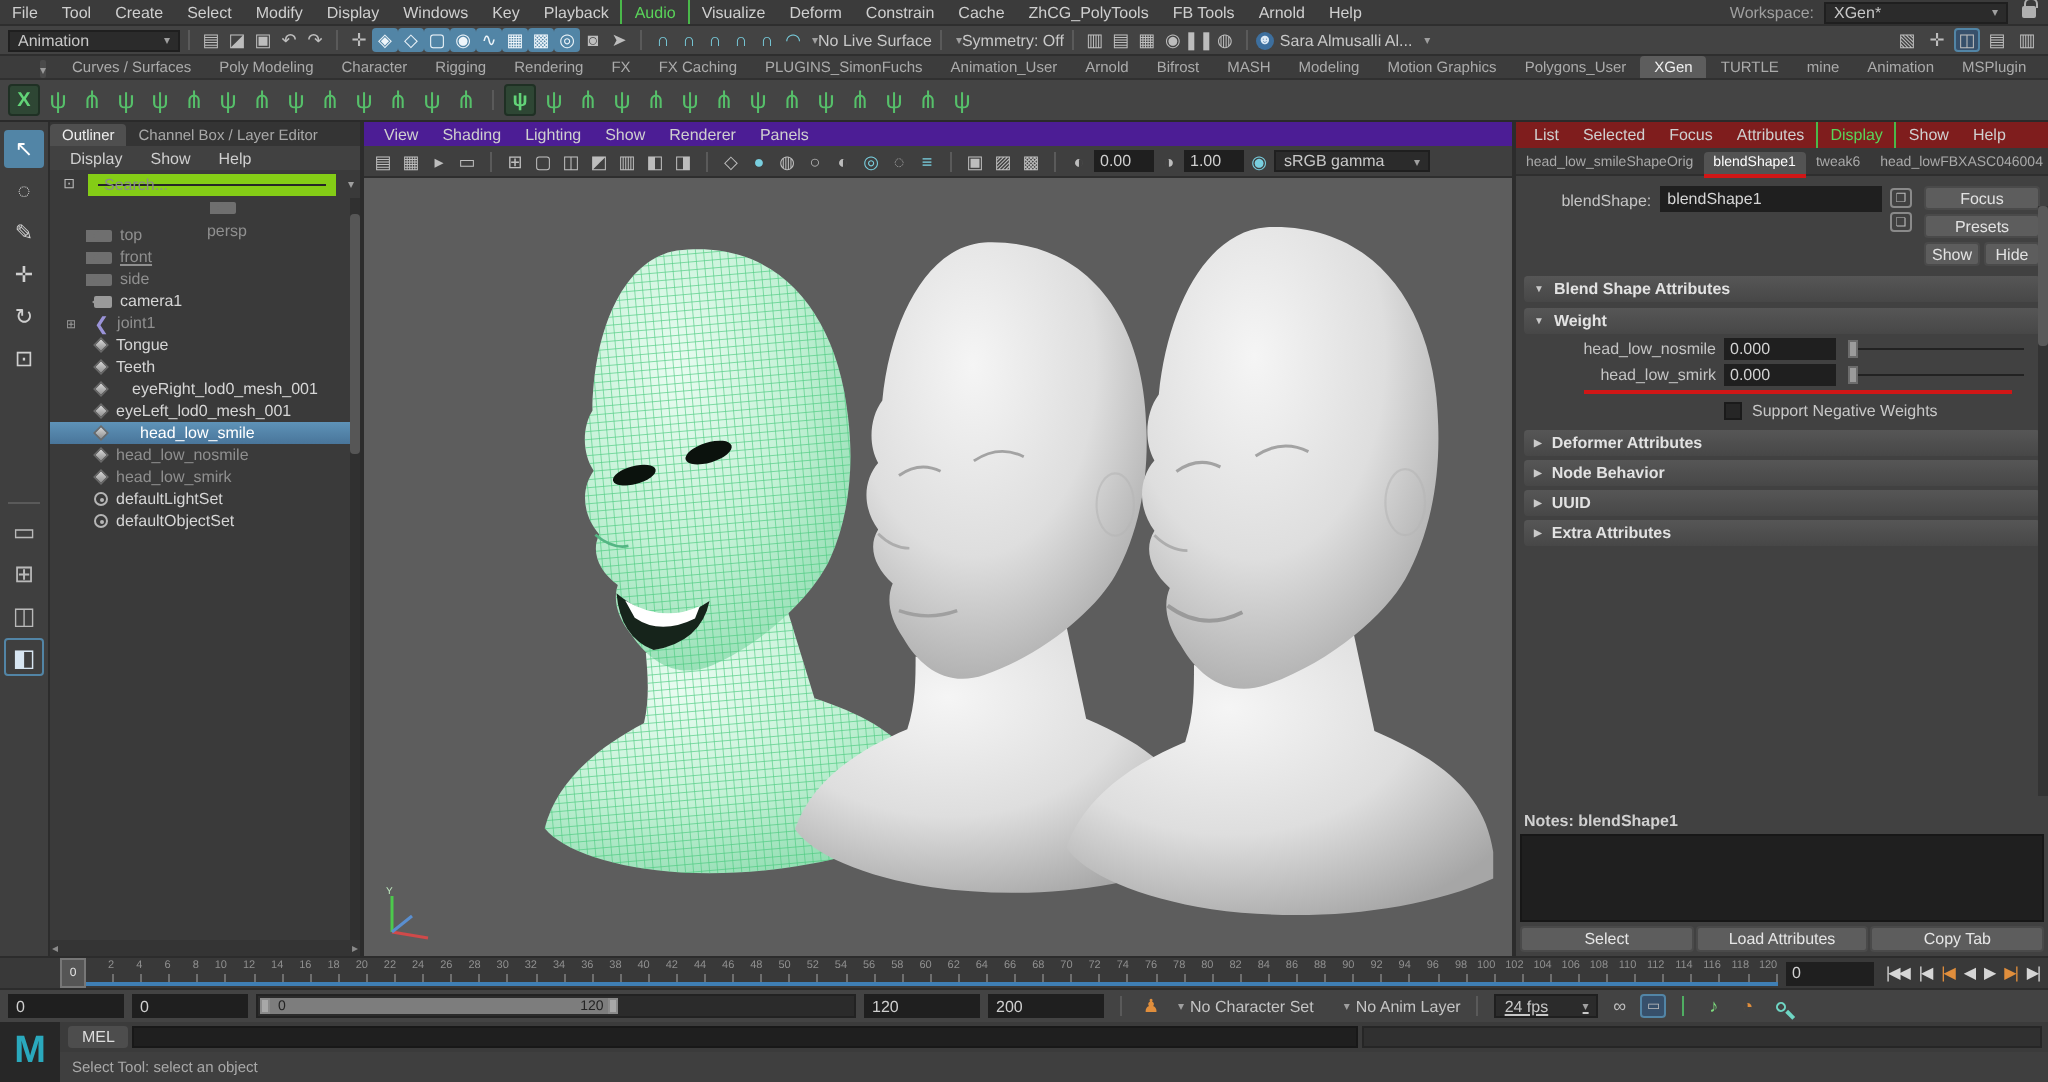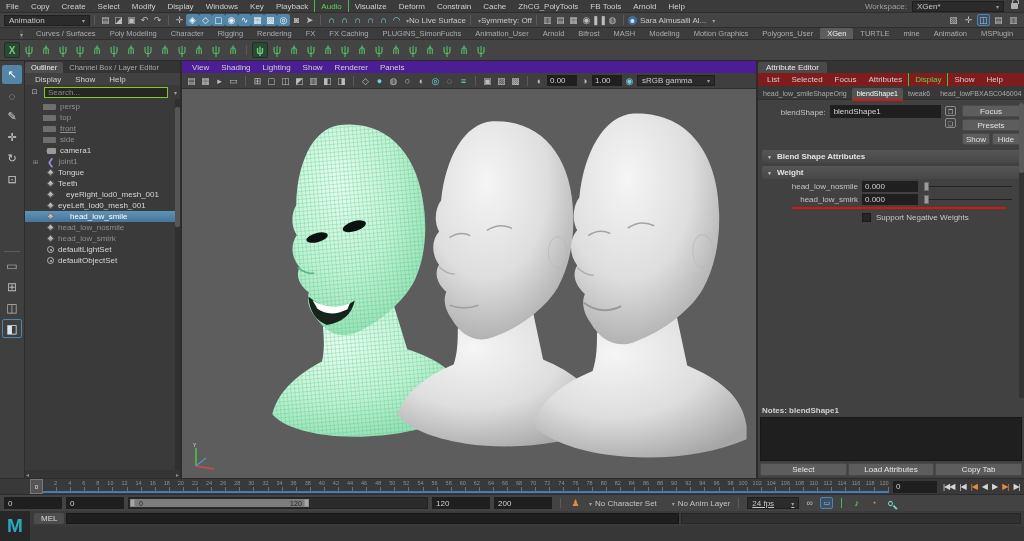--- a/index.html
+++ b/index.html
@@ -49,21 +49,21 @@
   .tool.layout { color:#b9b9b9; font-size:12px; }
   .tool.layout.active { background:transparent; border:1px solid #5285a6; color:#d8e6f2; }
   .tb-gap { height:56px; }
 
   #outliner { left:25px; top:61px; width:157px; height:417px; background:#3a3a3a; border-right:2px solid #2c2c2c; display:flex; flex-direction:column; }
   #outliner-tabs { height:12px; display:flex; align-items:flex-end; background:#343434; }
   .ol-tab { padding:1px 6px; white-space:nowrap; color:#a8a8a8; font-size:7.5px; }
   .ol-tab.active { background:#4f4f4f; color:#eee; border-radius:2px 2px 0 0; }
   #outliner-menus { height:12px; display:flex; align-items:center; gap:2px; padding-left:4px; background:#414141; }
   #outliner-search { height:14px; display:flex; align-items:center; gap:3px; padding:1px 3px; }
-  .search-box { flex:1; height:11px; background:#262626; border:1px solid #84cc16; color:#8a8a8a; display:flex; align-items:center; padding:0 3px; }
+  .search-box { flex:1; height:11px; background:#262626; border:5px solid #84cc16; color:#8a8a8a; display:flex; align-items:center; padding:0 3px; }
   #outliner-list { flex:1; position:relative; padding-top:2px; overflow:hidden; }
   .ol-row { height:11px; display:flex; align-items:center; gap:4px; padding-left:22px; white-space:nowrap; color:#d6d6d6; }
   .ol-row.dim { color:#8f8f8f; }
   .ol-row.sel { background:linear-gradient(#5e93b8,#49759a); color:#fff;gap:16px; }
   .ol-exp { position:absolute; left:8px; font-size:6px; color:#9a9a9a; }
   .cam { width:9px; height:6px; background:#9a9a9a; border-radius:1px; position:relative; flex:none; }
   .cam::before { content:""; position:absolute; left:-4px; top:0; border:3px solid transparent; border-right:4px solid #9a9a9a; }
   .dim .cam, .dim .cam::before { background:#6f6f6f; border-right-color:#6f6f6f; }
   .meshico { width:7px; height:7px; background:linear-gradient(135deg,#d8d8d8,#8f8f8f); transform:rotate(45deg) scale(.8); border:1px solid #6a6a6a; flex:none; }
   .jointico { color:#9a93d8; font-size:9px; flex:none; }
@@ -151,21 +151,21 @@
   #maya-logo { left:0; top:511px; width:30px; height:30px; background:#272727; display:flex; align-items:center; justify-content:center; color:#2aa9bd; font-weight:bold; font-size:19px; font-family:"DejaVu Sans", sans-serif; }
 </style>
 </head>
 <body>
 
 <div id="app">
 
   <div id="menubar" class="abs">
     <div id="menu-items">
         <div class="menu-item">File</div>
-        <div class="menu-item">Copy</div>
+        <div class="menu-item">Tool</div>
         <div class="menu-item">Create</div>
         <div class="menu-item">Select</div>
         <div class="menu-item">Modify</div>
         <div class="menu-item">Display</div>
         <div class="menu-item">Windows</div>
         <div class="menu-item">Key</div>
         <div class="menu-item">Playback</div>
         <div class="menu-item hl">Audio</div>
         <div class="menu-item">Visualize</div>
         <div class="menu-item">Deform</div>
@@ -326,21 +326,21 @@
       </div>
     <div id="outliner-search">
       <span class="ico" style="font-size:7px;">⊡</span>
       <div class="search-box">
           <span>Search...</span>
         </div>
       <span class="arr">▾</span>
     </div>
     <div id="outliner-list">
 
-    <div class="ol-row dim" style="position: relative;">
+    <div class="ol-row dim" style="position: relative; flex-direction: column;">
           <span class="cam"></span>
           <span>persp</span>
         </div>
         <div class="ol-row dim" style="position: relative;">
           <span class="cam"></span>
           <span>top</span>
         </div>
         <div class="ol-row dim" style="position: relative; text-decoration: underline;">
           <span class="cam"></span>
           <span>front</span>
@@ -505,23 +505,20 @@
       <svg id="axis-gizmo" width="34" height="30">
         <line x1="8" y1="24" x2="8" y2="6" stroke="#4cc94c" stroke-width="1.5"></line>
         <line x1="8" y1="24" x2="26" y2="27" stroke="#d04a4a" stroke-width="1.5"></line>
         <line x1="8" y1="24" x2="18" y2="16" stroke="#5a8fd0" stroke-width="1.5"></line>
         <text x="5" y="5" fill="#bfe8bf" font-size="5">Y</text>
       </svg>
     </div>
   </div>
 
   <div id="attr" class="abs">
-    <div id="ae-title-row">
-        <div id="ae-title">Attribute Editor</div>
-      </div>
     <div id="ae-menus">
         <div class="menu-item">List</div>
         <div class="menu-item">Selected</div>
         <div class="menu-item">Focus</div>
         <div class="menu-item">Attributes</div>
         <div class="menu-item hl">Display</div>
         <div class="menu-item">Show</div>
         <div class="menu-item">Help</div>
       </div>
     <div id="ae-tabstrip">
@@ -575,20 +572,38 @@
           </div>
         </div>
         <div class="annot-line"></div>
       </div>
 
     <div class="chk-row">
       <div class="chk"></div>
       <span>Support Negative Weights</span>
     </div>
 
+    <div id="ae-collapsed">
+        <div class="sec">
+          <span class="tri">▶</span>
+          <span>Deformer Attributes</span>
+        </div>
+        <div class="sec">
+          <span class="tri">▶</span>
+          <span>Node Behavior</span>
+        </div>
+        <div class="sec">
+          <span class="tri">▶</span>
+          <span>UUID</span>
+        </div>
+        <div class="sec">
+          <span class="tri">▶</span>
+          <span>Extra Attributes</span>
+        </div>
+      </div>
 
     <div id="ae-bottom">
       <div id="ae-notes-label">Notes: blendShape1</div>
       <div id="ae-notes"></div>
       <div id="ae-footer">
           <div class="ae-foot-btn">Select</div>
           <div class="ae-foot-btn">Load Attributes</div>
           <div class="ae-foot-btn">Copy Tab</div>
         </div>
     </div>
@@ -711,17 +726,20 @@
     <span class="ico">
         <span class="keyico"></span>
       </span>
   </div>
 
   <div id="cmdline" class="abs">
     <div id="mel-tab">MEL</div>
     <div id="mel-input"></div>
     <div id="cmd-result"></div>
   </div>
+  <div id="helpline" class="abs">
+      <span>Select Tool: select an object</span>
+    </div>
   <div id="maya-logo" class="abs">
       <span>M</span>
     </div>
 
 </div>
 
 </body></html>

